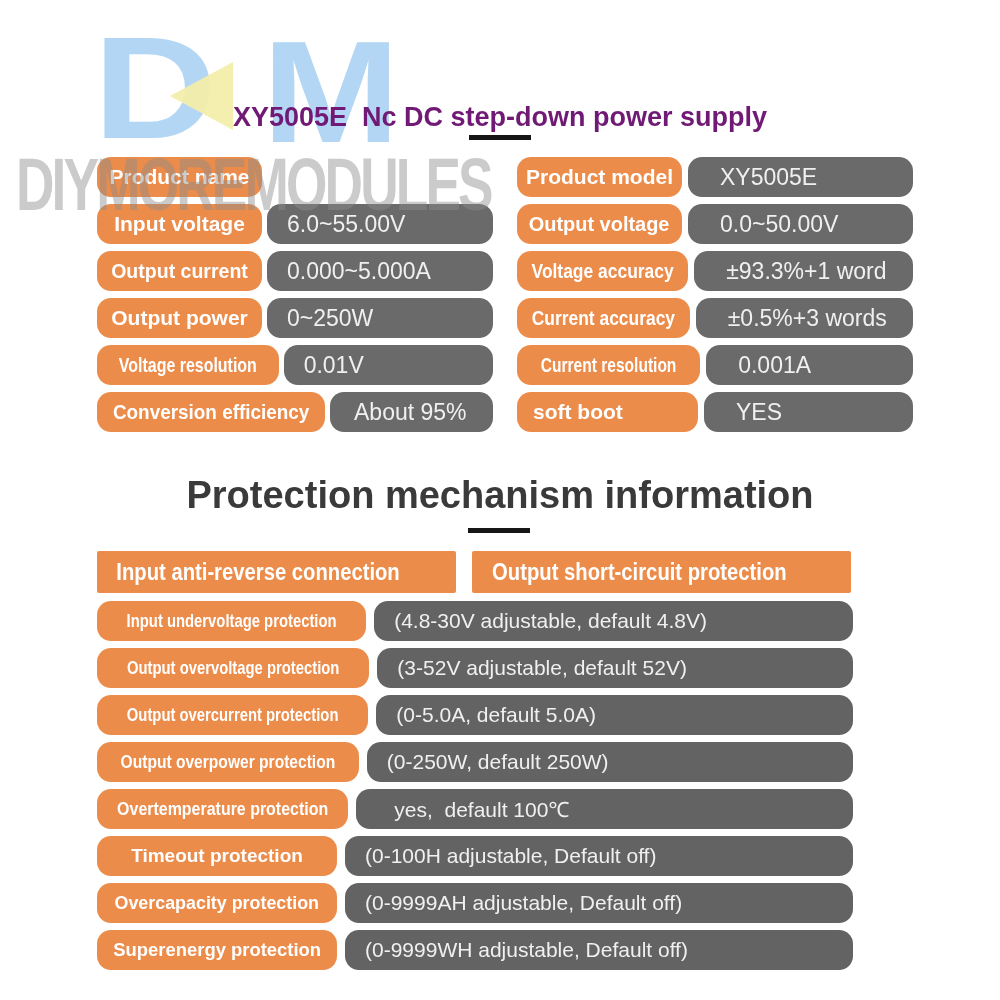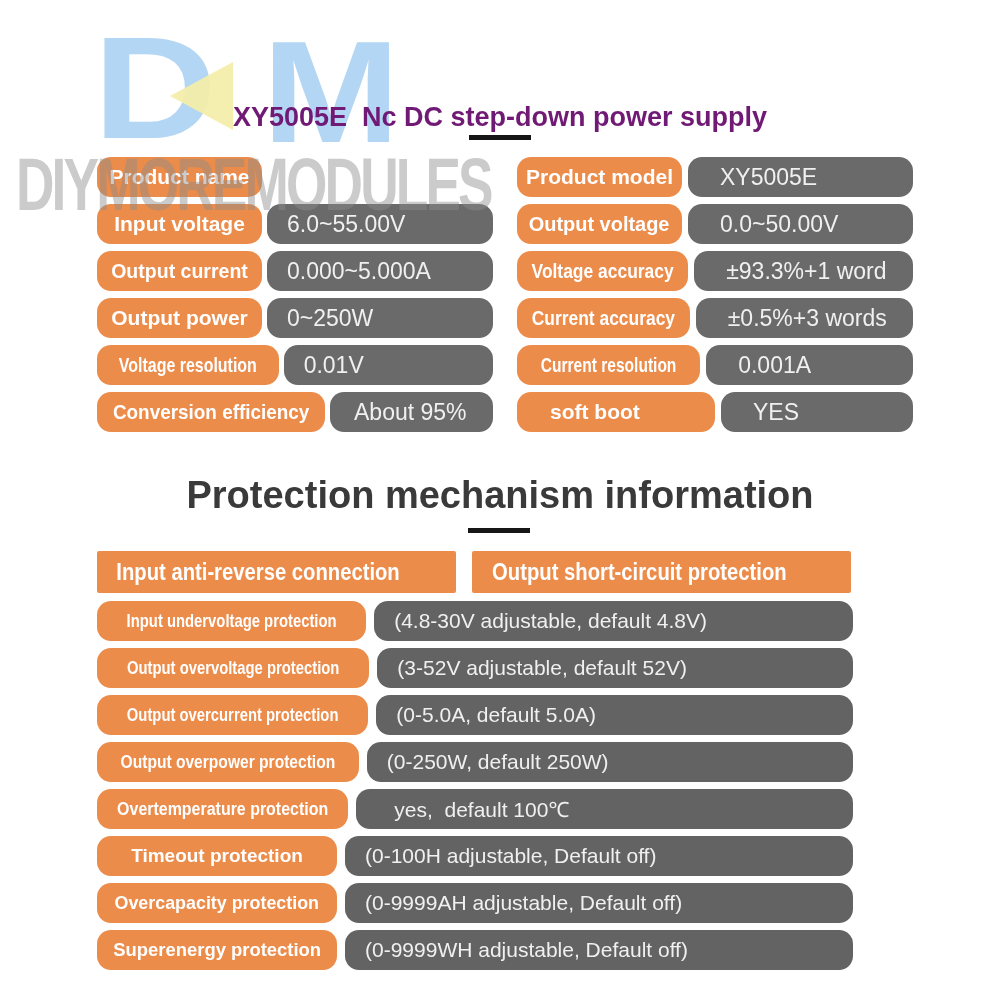--- a/index.html
+++ b/index.html
@@ -52,21 +52,21 @@
   .pt .val-cell{flex:1;font-size:21px;padding-left:20px;background:#636363;}
   .lbl,.val{display:inline-block;white-space:pre;transform-origin:center;}
   
   .lt .prow:nth-child(3) .lbl{transform:scaleX(.93);}
   .lt .prow:nth-child(5) .lbl{transform:scaleX(.76);}
   .lt .prow:nth-child(6) .lbl{transform:scaleX(.90);}
   .rt .prow:nth-child(2) .lbl{transform:scaleX(.95);}
   .rt .prow:nth-child(3) .lbl{transform:scaleX(.83);}
   .rt .prow:nth-child(4) .lbl{transform:scaleX(.83);}
   .rt .prow:nth-child(5) .lbl{transform:scaleX(.74);}
-  .rt .prow:nth-child(6) .lbl-cell{justify-content:flex-start;padding-left:33px;}
+  .rt .prow:nth-child(6) .lbl-cell{justify-content:flex-start;padding-left:16px;}
   .rt .prow:nth-child(6) .lbl{transform:none;}
   .pt .prow:nth-child(1) .lbl,
   .pt .prow:nth-child(2) .lbl,
   .pt .prow:nth-child(3) .lbl{transform:scaleX(.78);}
   .pt .prow:nth-child(4) .lbl{transform:scaleX(.82);}
   .pt .prow:nth-child(5) .lbl{transform:scaleX(.84);}
   .pt .prow:nth-child(7) .lbl{transform:scaleX(.94);}
   .pt .prow:nth-child(8) .lbl{transform:scaleX(.97);}
   .pt .prow:nth-child(5) .val-cell{padding-left:38px;}
   

